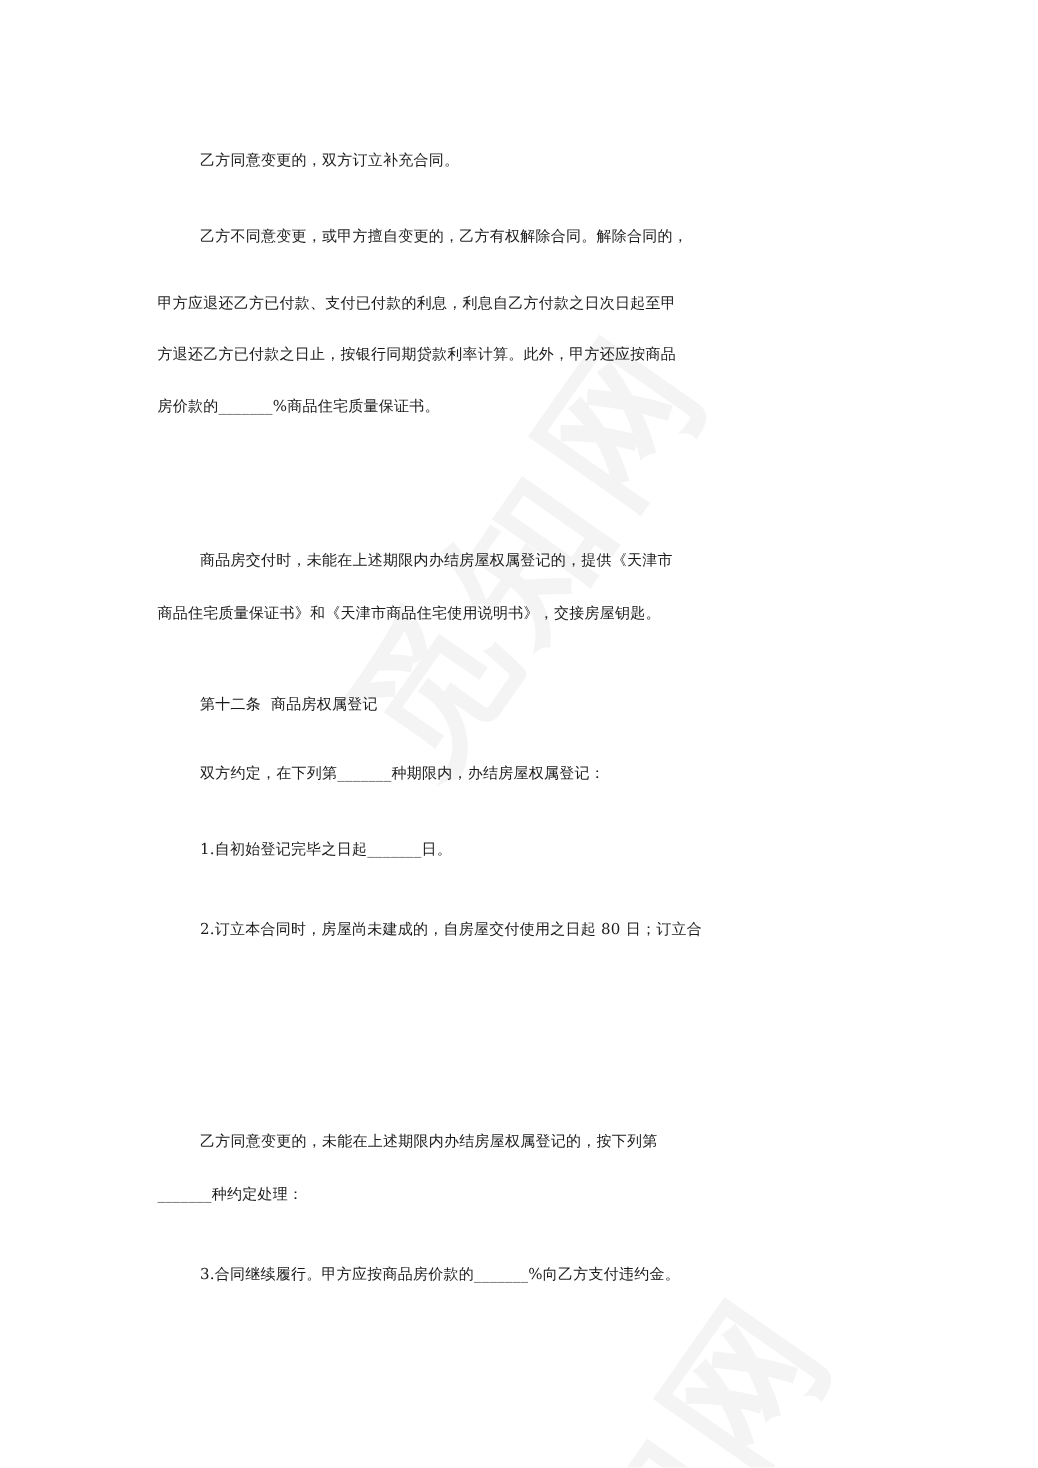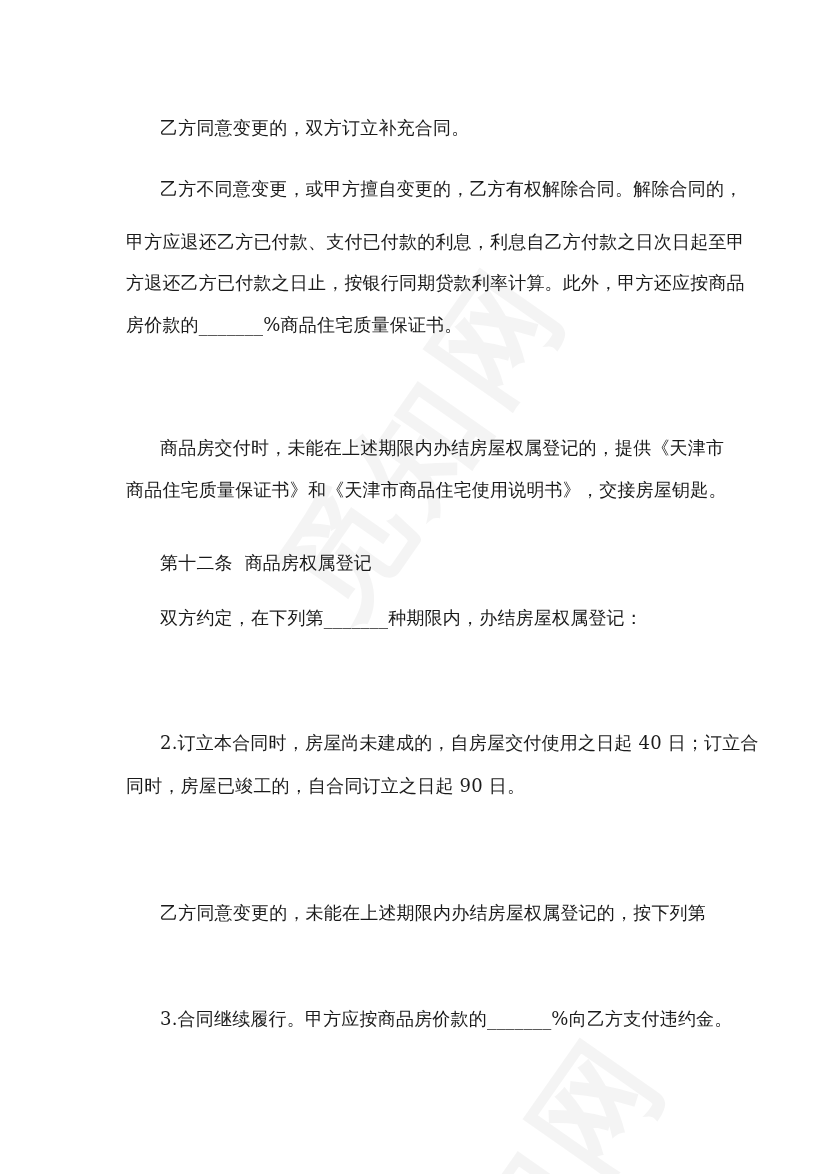--- a/index.html
+++ b/index.html
@@ -33,21 +33,21 @@
       transform-origin: center center;
       white-space: nowrap;
       pointer-events: none;
       user-select: none;
     }
     .wm1 { left: 230px; top: 360px; }
     .wm2 { left: 330px; top: 1130px; }
     .line {
       position: absolute;
       left: 126px;
-      font-size: 18px;
+      font-size: 12px;
       line-height: 24px;
       white-space: pre;
       letter-spacing: 0.2px;
     }
     .indent { left: 160px; }
   </style>
 </head>
 <body>
 
 <div class="page">
@@ -59,19 +59,20 @@
   <div class="line indent" style="top:177px">乙方不同意变更，或甲方擅自变更的，乙方有权解除合同。解除合同的，</div>
   <div class="line" style="top:230px">甲方应退还乙方已付款、支付已付款的利息，利息自乙方付款之日次日起至甲</div>
   <div class="line" style="top:271px">方退还乙方已付款之日止，按银行同期贷款利率计算。此外，甲方还应按商品</div>
   <div class="line" style="top:313px">房价款的_______%商品住宅质量保证书。</div>
 
   <div class="line indent" style="top:436px">商品房交付时，未能在上述期限内办结房屋权属登记的，提供《天津市</div>
   <div class="line" style="top:478px">商品住宅质量保证书》和《天津市商品住宅使用说明书》，交接房屋钥匙。</div>
 
   <div class="line indent" style="top:551px">第十二条  商品房权属登记</div>
   <div class="line indent" style="top:606px">双方约定，在下列第_______种期限内，办结房屋权属登记：</div>
-  <div class="line indent" style="top:731px">2.订立本合同时，房屋尚未建成的，自房屋交付使用之日起 40 日；订立合</div>
-  <div class="line" style="top:774px">同时，房屋已竣工的，自合同订立之日起 90 日。</div>
+  <div class="line indent" style="top:667px">1.自初始登记完毕之日起_______日。</div>
+  <div class="line indent" style="top:731px">2.订立本合同时，房屋尚未建成的，自房屋交付使用之日起 80 日；订立合</div>
 
   <div class="line indent" style="top:901px">乙方同意变更的，未能在上述期限内办结房屋权属登记的，按下列第</div>
+  <div class="line" style="top:943px">_______种约定处理：</div>
   <div class="line indent" style="top:1007px">3.合同继续履行。甲方应按商品房价款的_______%向乙方支付违约金。</div>
 
 </div>
 
 </body></html>

